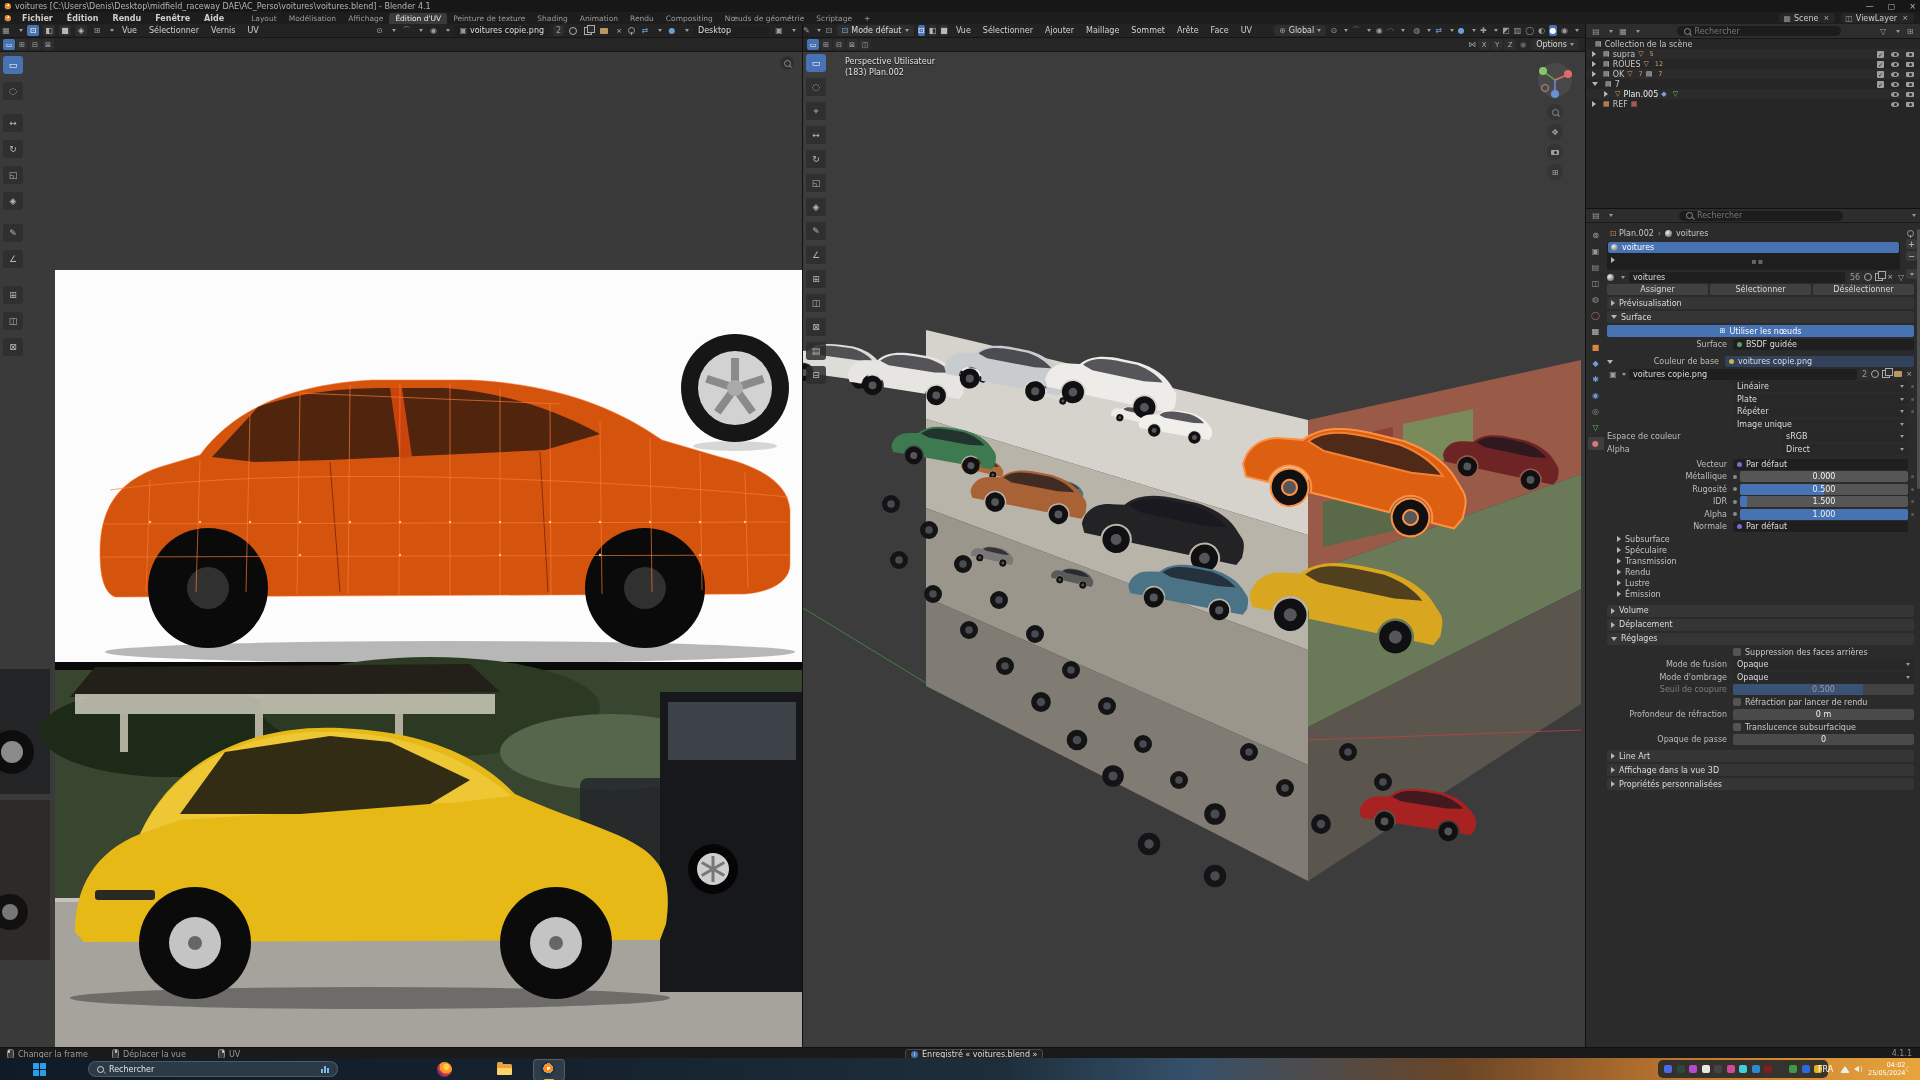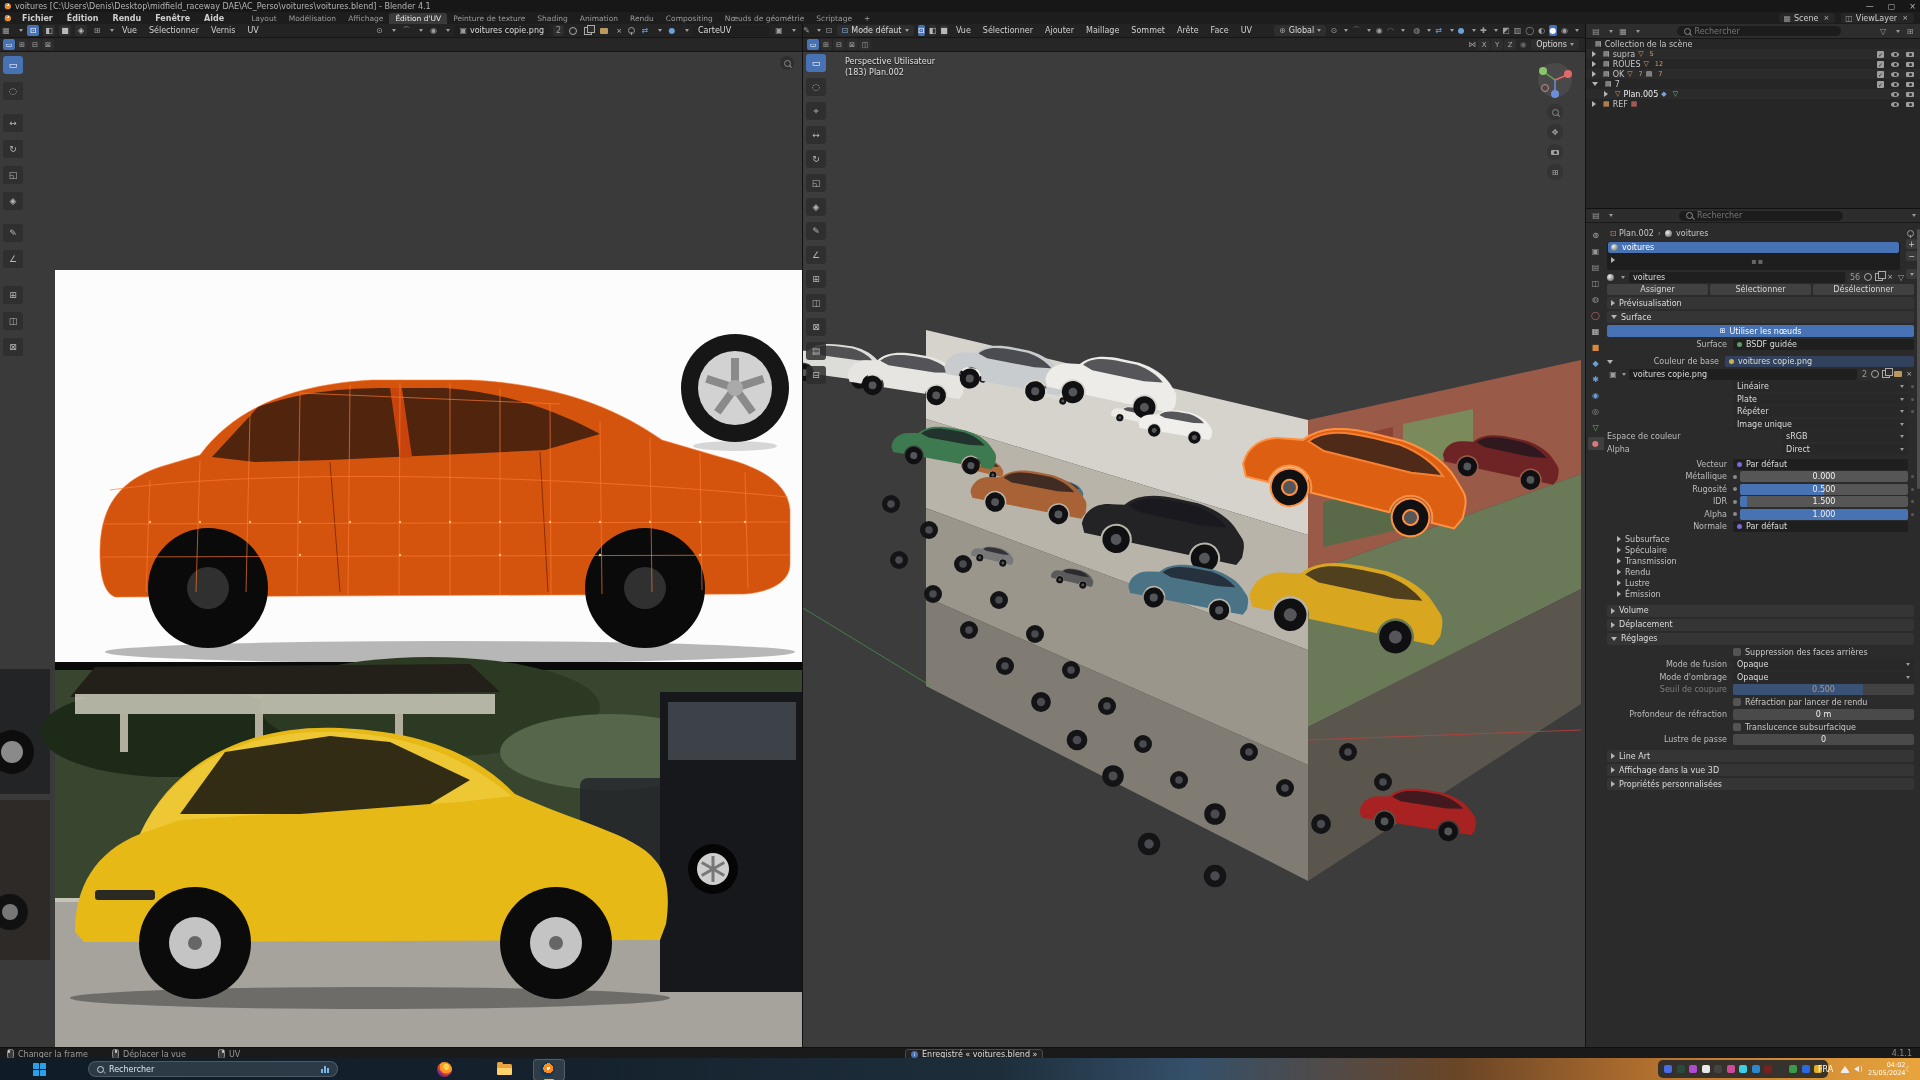--- a/index.html
+++ b/index.html
@@ -192,21 +192,21 @@
   <i class="i-shield"></i>
   <i class="i-copy"></i>
   <i class="i-folder"></i>
   <i class="i-x">×</i>
   <i class="i-pin"></i>
   <span class="ico" style="color:#6a9fd8">⇄</span>
     <i class="caret"></i>
   <span class="ico" style="color:#6a9fd8">●</span>
     <i class="caret"></i>
   <span class="pill" style="background:#1f1f1f;width:66px">
-    <span>CarteUV</span>
+    <span>Desktop</span>
   </span>
   <span class="ico">▣</span>
     <i class="caret" style="margin-right:6px"></i>
 </div>
 
 <div class="abs toolrow" style="left:0;width:802px;padding-left:3px;">
   <span class="sqbtn blue">▭</span>
   <span class="sqbtn">⊞</span>
   <span class="sqbtn">⊟</span>
   <span class="sqbtn">⊠</span>
@@ -897,21 +897,21 @@
       <span class="slider" style="background:#4a4a4a">
           <span class="txt">0 m</span>
         </span>
     </div>
     <div class="prow">
       <span class="plabel"></span>
       <span class="chk"></span>
       <span>Translucence subsurfacique</span>
     </div>
     <div class="prow">
-      <span class="plabel">Lustre de passe</span>
+      <span class="plabel">Opaque de passe</span>
       <span class="slider" style="background:#4a4a4a">
           <span class="txt">0</span>
         </span>
     </div>
     <div class="phead" style="margin-top:5px">
         <i class="tri-r"></i>
         <span>Line Art</span>
       </div>
     <div class="phead">
         <i class="tri-r"></i>

